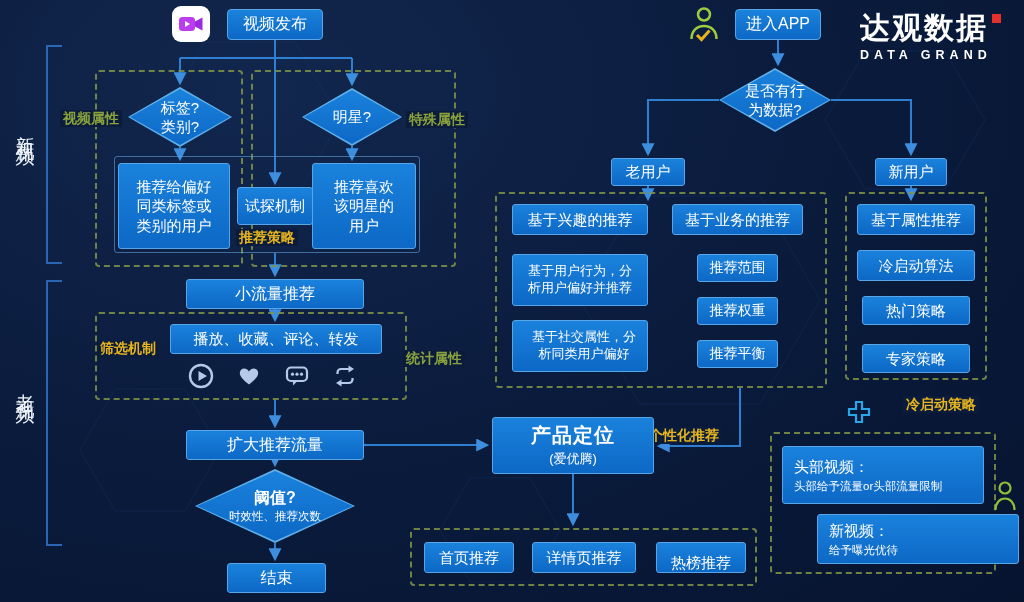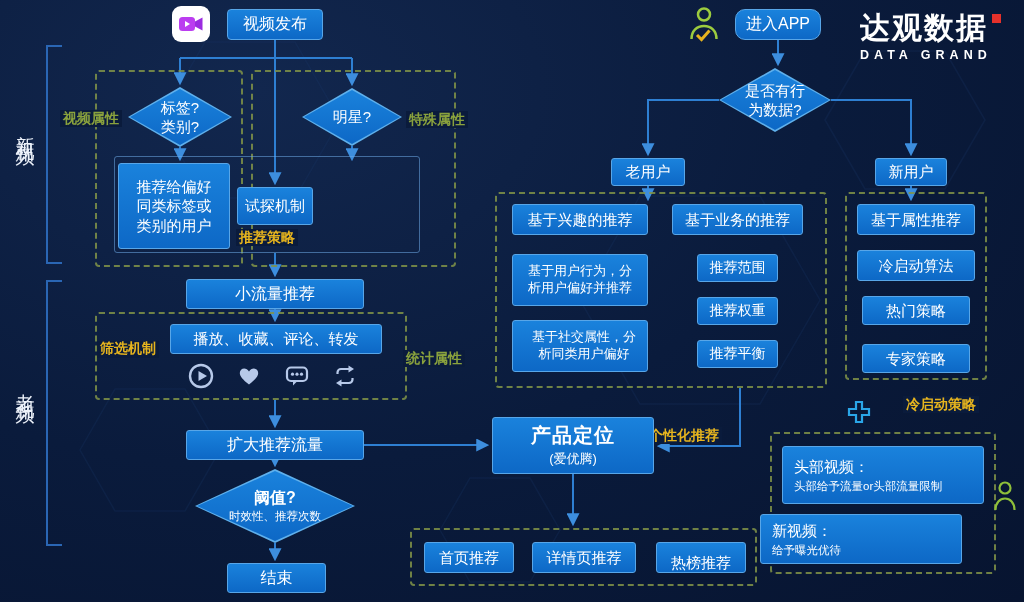--- a/index.html
+++ b/index.html
@@ -103,21 +103,21 @@
     <span>视频发布</span>
   </div>
 
   <div style="position:absolute;left:688px;top:5px;">
     <svg width="32" height="38" viewBox="0 0 32 38" fill="none">
       <circle cx="16" cy="9.5" r="6" stroke="#9ccc3f" stroke-width="2.5"></circle>
       <path d="M3.5 34 c0,-8.5 5.5,-13 12.5,-13 s12.5,4.5 12.5,13" stroke="#9ccc3f" stroke-width="2.5"></path>
       <path d="M9 30 l4.5 4.5 8 -9" stroke="#e7b41f" stroke-width="3"></path>
     </svg>
   </div>
-  <div class="node btn" style="left:735px;top:9px;width:86px;height:31px;border-radius:10px;">
+  <div class="node btn" style="left:735px;top:9px;width:86px;height:31px;">
     <span>进入APP</span>
   </div>
 
   <div class="logo">
     <div class="logo-row">
       <span class="logo-cn">达观数据</span>
       <span class="logo-red"></span>
     </div>
     <div class="logo-en">DATA GRAND</div>
   </div>
@@ -144,20 +144,25 @@
     <div class="d-text">明星?</div>
   </div>
 
   <div class="node" style="left:118px;top:163px;width:112px;height:86px;">
     <span>推荐给偏好
 同类标签或
 类别的用户</span>
   </div>
   <div class="node" style="left:237px;top:187px;width:76px;height:38px;">
     <span>试探机制</span>
+  </div>
+  <div class="node" style="left:312px;top:163px;width:104px;height:86px;">
+    <span>推荐喜欢
+该明星的
+用户</span>
   </div>
   <div class="ylabel" style="left:236px;top:229px;">推荐策略</div>
 
   <div class="node" style="left:186px;top:279px;width:178px;height:30px;font-size:16px;">
     <span>小流量推荐</span>
   </div>
 
   <div class="dashed" style="left:95px;top:312px;width:312px;height:88px;"></div>
   <div class="ylabel" style="left:97px;top:341px;font-family:Liberation Mono, monospace;">筛选机制</div>
   <div class="glabel" style="left:403px;top:350px;">统计属性</div>
@@ -286,21 +291,21 @@
   </div>
   <div class="node" style="left:656px;top:542px;width:90px;height:31px;justify-content:flex-end;">
     <span>热榜推荐</span>
   </div>
 
   <div class="dashed" style="left:770px;top:432px;width:226px;height:142px;"></div>
   <div class="node left" style="left:782px;top:446px;width:202px;height:58px;">
     <div class="n-title">头部视频：</div>
     <div class="n-desc">头部给予流量or头部流量限制</div>
   </div>
-  <div class="node left" style="left:760px;top:514px;width:202px;height:50px;">
+  <div class="node left" style="left:817px;top:514px;width:202px;height:50px;">
     <div class="n-title">新视频：</div>
     <div class="n-desc">给予曝光优待</div>
   </div>
   <div style="position:absolute;left:993px;top:480px;">
     <svg width="24" height="34" viewBox="0 0 24 34" fill="none">
       <circle cx="12" cy="8" r="5.5" stroke="#8fbf3a" stroke-width="2.2"></circle>
       <path d="M2.5 30 c0,-7.5 4.5,-11.5 9.5,-11.5 s9.5,4 9.5,11.5" stroke="#8fbf3a" stroke-width="2.2"></path>
     </svg>
   </div>
 

